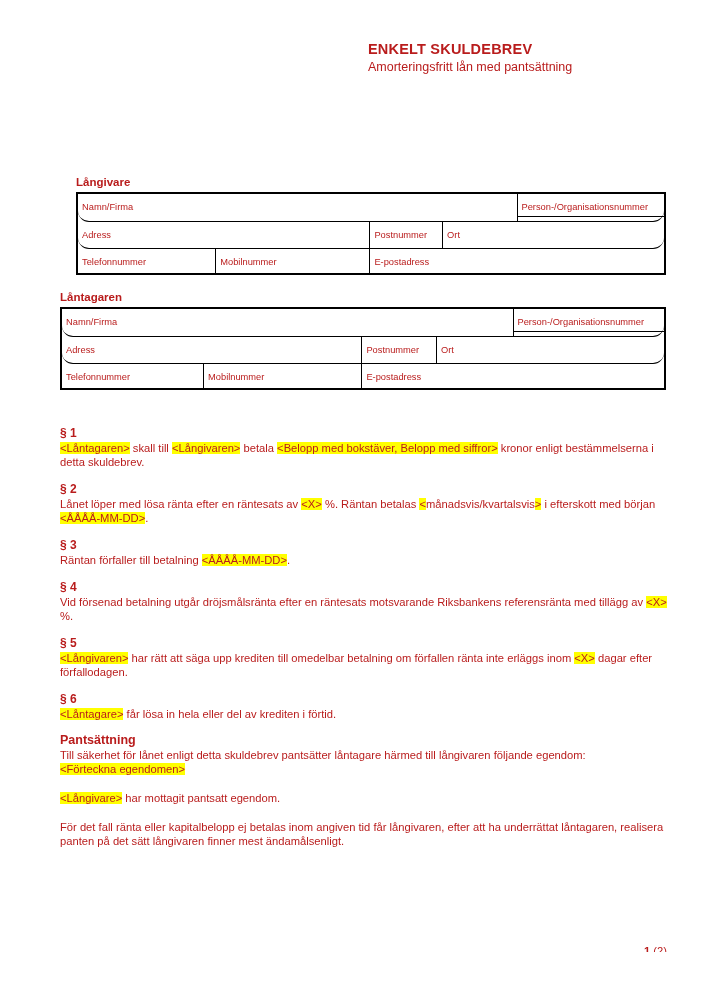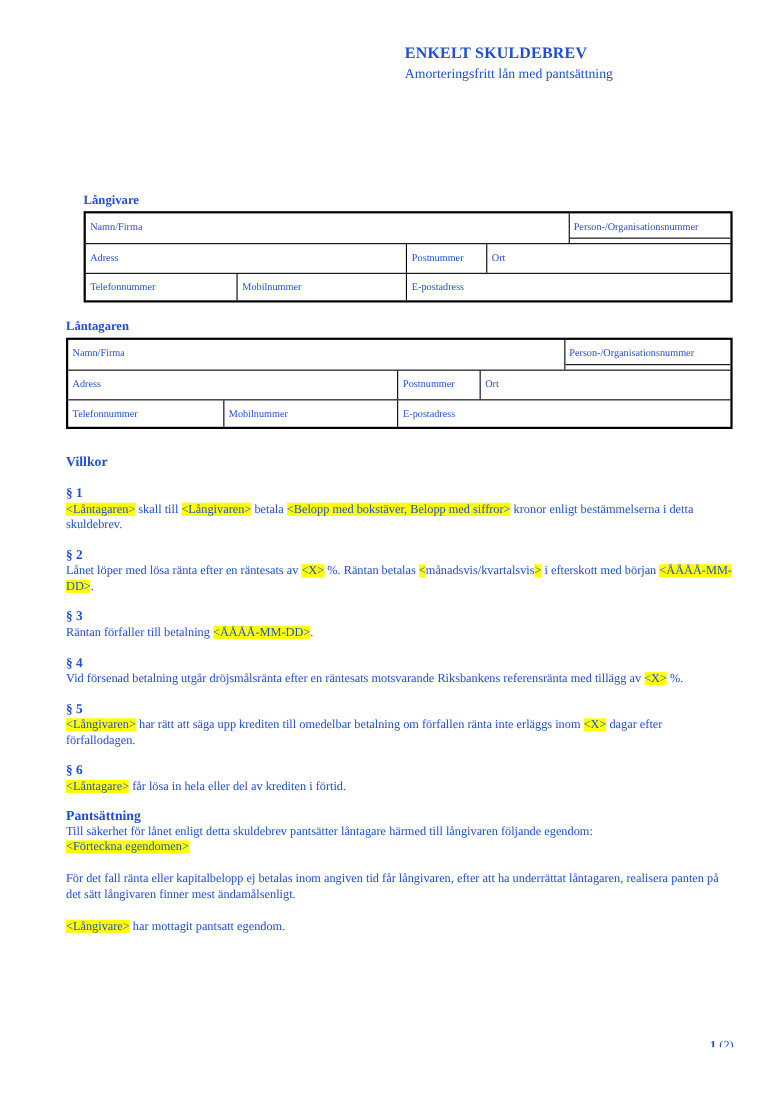--- a/index.html
+++ b/index.html
@@ -2,38 +2,38 @@
 <html lang="sv"><head>
 <meta charset="utf-8">
 <style>
   * { box-sizing: border-box; }
   body { margin: 0; background: #fff; }
   .page {
     position: relative;
     width: 707px;
     height: 952px;
     background: #fff;
-    color: #1d4ed8;
-    font-family: Liberation Serif, serif;
+    color: #b91c1c;
+    font-family: Liberation Sans, sans-serif;
     overflow: hidden;
   }
 
   
   .doc-header { position: absolute; left: 368px; top: 40px; }
   .doc-title { font-size: 14.5px; font-weight: bold; line-height: 19px; letter-spacing: .2px; }
   .doc-subtitle { font-size: 12.5px; line-height: 16px; }
 
   
   .party { position: absolute; left: 60px; width: 606px; }
   #party-lender { top: 176px; padding-left: 16px; }
   #party-borrower { top: 291px; }
   .party-heading { font-size: 11.5px; font-weight: bold; line-height: 13px; margin: 0 0 3px 0; }
 
   .form-table { border: 2px solid #000; background: #fff; }
-  .frow { display: grid; }
+  .frow { display: grid; border-radius: 11px; }
   .frow.r1 { grid-template-columns: 75% 25%; height: 28px; border-bottom: 1px solid #000; }
   .frow.r2 { grid-template-columns: 49.9% 12.4% 37.7%; height: 27px; border-bottom: 1px solid #000; }
   .frow.r3 { grid-template-columns: 23.6% 26.3% 50.1%; height: 24px; }
   .fcell { position: relative; border-right: 1px solid #000; padding: 2px 3px 0 4px; overflow: hidden; }
   .frow .fcell:last-child { border-right: none; }
   .flabel { font-size: 9.3px; line-height: 10px; display: inline-block; }
   
   .cell-quirk::after { content: ""; position: absolute; left: 0; right: 0; bottom: 4px; border-bottom: 1px solid #000; }
 
   
@@ -94,21 +94,20 @@
       </div>
       <div class="frow r3">
         <div class="fcell"><span class="flabel">Telefonnummer</span></div>
         <div class="fcell"><span class="flabel">Mobilnummer</span></div>
         <div class="fcell"><span class="flabel">E-postadress</span></div>
       </div>
     </div>
   </section>
 
   <div class="body-copy">
-    <h2 class="h-major">Villkor</h2>
 
     <div class="sec">
       <div class="sec-num">§ 1</div>
       <p class="sec-text"><span class="hl">&lt;Låntagaren&gt;</span><span> skall till </span><span class="hl">&lt;Långivaren&gt;</span><span> betala </span><span class="hl">&lt;Belopp med bokstäver, Belopp med siffror&gt;</span><span> kronor enligt bestämmelserna i detta skuldebrev.</span></p>
     </div>
 
     <div class="sec">
       <div class="sec-num">§ 2</div>
       <p class="sec-text"><span>Lånet löper med lösa ränta efter en räntesats av </span><span class="hl">&lt;X&gt;</span><span> %. Räntan betalas </span><span class="hl">&lt;</span><span>månadsvis/kvartalsvis</span><span class="hl">&gt;</span><span> i efterskott med början </span><span class="hl">&lt;ÅÅÅÅ-MM-DD&gt;</span><span>.</span></p>
     </div>
@@ -129,20 +128,20 @@
     </div>
 
     <div class="sec">
       <div class="sec-num">§ 6</div>
       <p class="sec-text"><span class="hl">&lt;Låntagare&gt;</span><span> får lösa in hela eller del av krediten i förtid.</span></p>
     </div>
 
     <div class="pant">
       <h2 class="h-major">Pantsättning</h2>
       <p class="sec-text"><span>Till säkerhet för lånet enligt detta skuldebrev pantsätter låntagare härmed till långivaren följande egendom:</span><br><span class="hl">&lt;Förteckna egendomen&gt;</span></p>
+      <p class="sec-text pant-p"><span class="hl">&lt;Långivare&gt;</span><span> har mottagit pantsatt egendom.</span></p>
       <p class="sec-text pant-p">För det fall ränta eller kapitalbelopp ej betalas inom angiven tid får långivaren, efter att ha underrättat låntagaren, realisera panten på det sätt långivaren finner mest ändamålsenligt.</p>
-      <p class="sec-text pant-p"><span class="hl">&lt;Långivare&gt;</span><span> har mottagit pantsatt egendom.</span></p>
     </div>
   </div>
 
   <div class="footer"><b>1</b><span> (2)</span></div>
 
 </div>
 
 </body></html>

